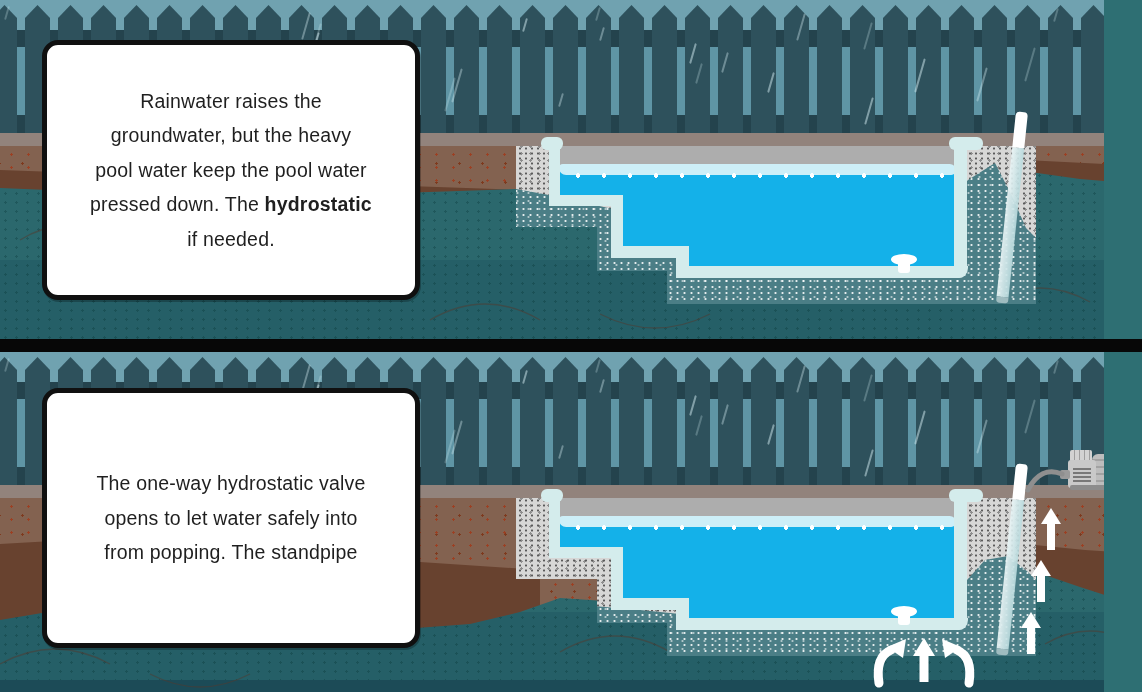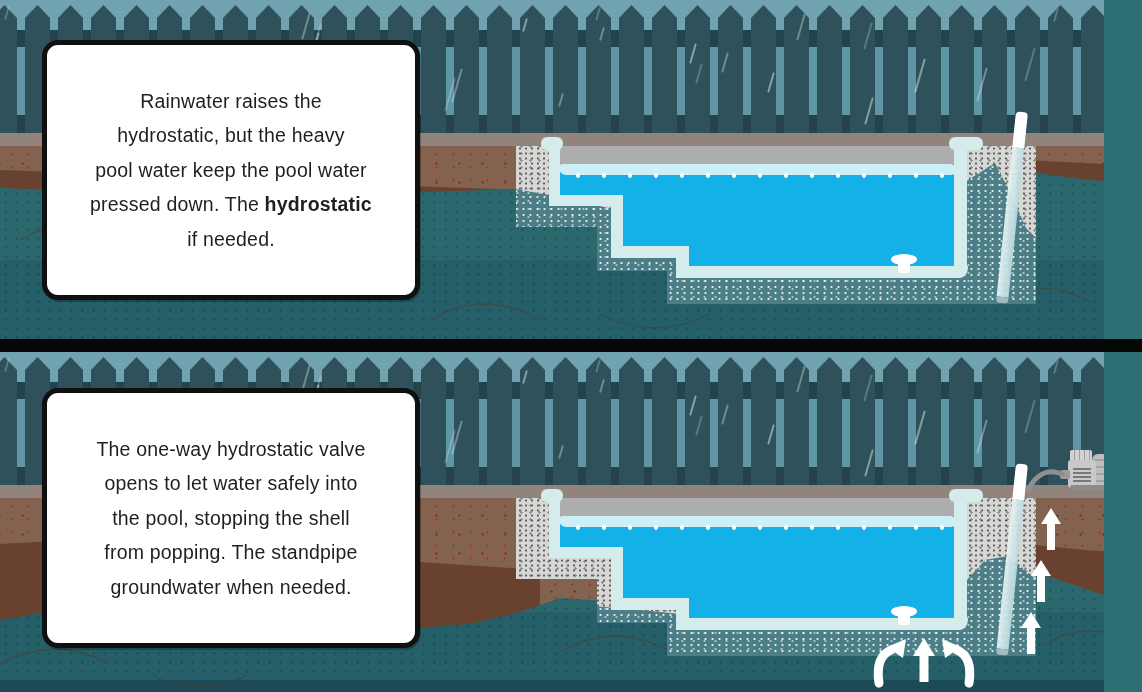--- a/index.html
+++ b/index.html
@@ -229,21 +229,21 @@
     <div class="abs shell sh-copR"></div>
     <div class="abs valve-cap"></div>
     <div class="abs valve-stem"></div>
     <div class="abs pipe">
       <div class="pipe-top"></div>
       <div class="pipe-low"></div>
       <div class="pipe-tip"></div>
     </div>
     <div class="abs caption-box">
         <div><span>Rainwater raises the</span></div>
-        <div><span>hydrostatic, but the heavy</span></div>
+        <div><span>groundwater, but the heavy</span></div>
         <div><span>pool water keep the pool water</span></div>
         <div><span>pressed down. The </span><span class="b">hydrostatic</span></div>
         <div><span>if needed.</span></div>
       </div>
   </div>
 
   <div id="divider"></div>
 
   <div class="panel" id="panel-bottom">
     <div class="abs sky"></div>
@@ -375,19 +375,17 @@
         <path fill="#ffffff" d="M924 286 L935 304 L928.5 304 L928.5 330 L919.5 330 L919.5 304 L913 304 Z"></path>
         <path fill="none" stroke="#ffffff" stroke-width="9" stroke-linecap="round" d="M879 331 Q875 305 891 298"></path>
         <path fill="#ffffff" d="M906 287 L903 306 L887 295 Z"></path>
         <path fill="none" stroke="#ffffff" stroke-width="9" stroke-linecap="round" d="M969 331 Q973 305 957 298"></path>
         <path fill="#ffffff" d="M942 287 L945 306 L961 295 Z"></path>
       </g>
     </svg>
     <div class="abs caption-box">
         <div><span>The one-way hydrostatic valve</span></div>
         <div><span>opens to let water safely into</span></div>
-        <div><span>the pool, stopping the shell</span></div>
         <div><span>from popping. The standpipe</span></div>
-        <div><span>groundwater when needed.</span></div>
       </div>
   </div>
 
 </div>
 
 </body></html>

